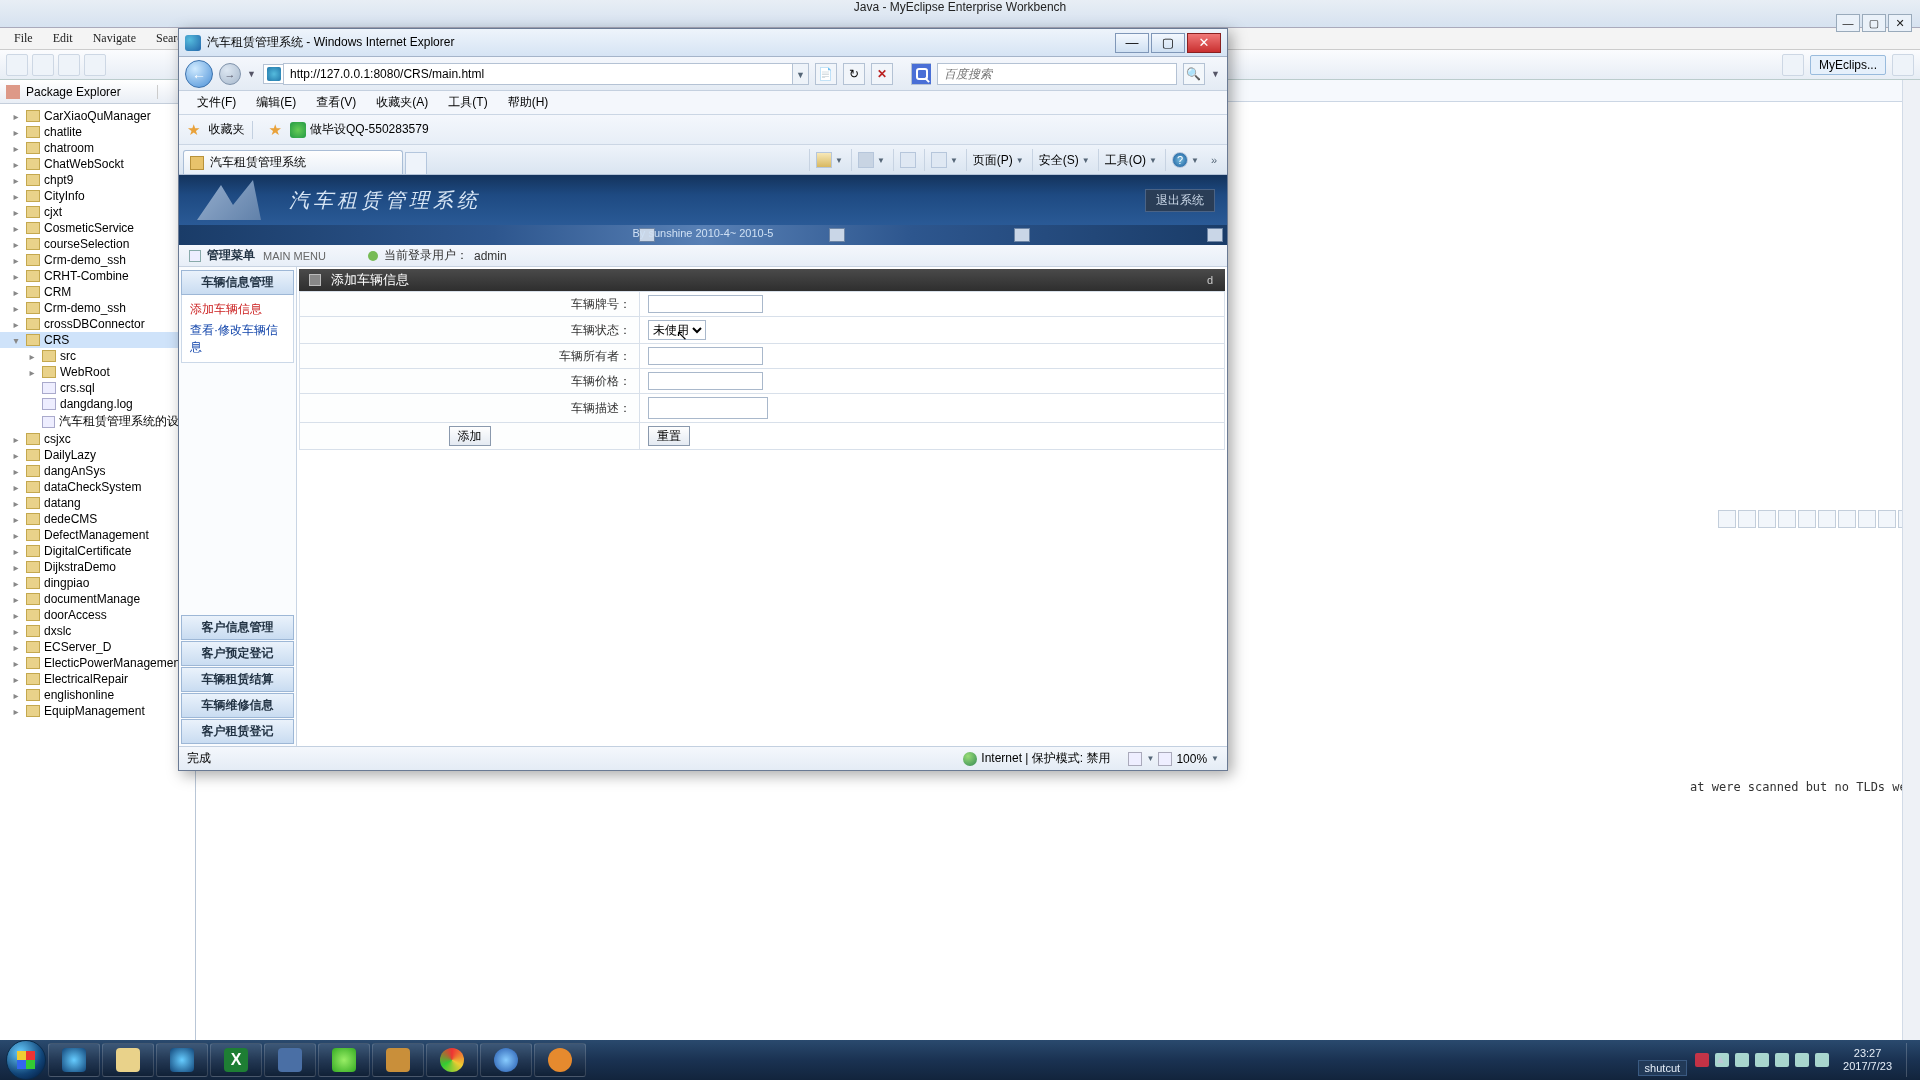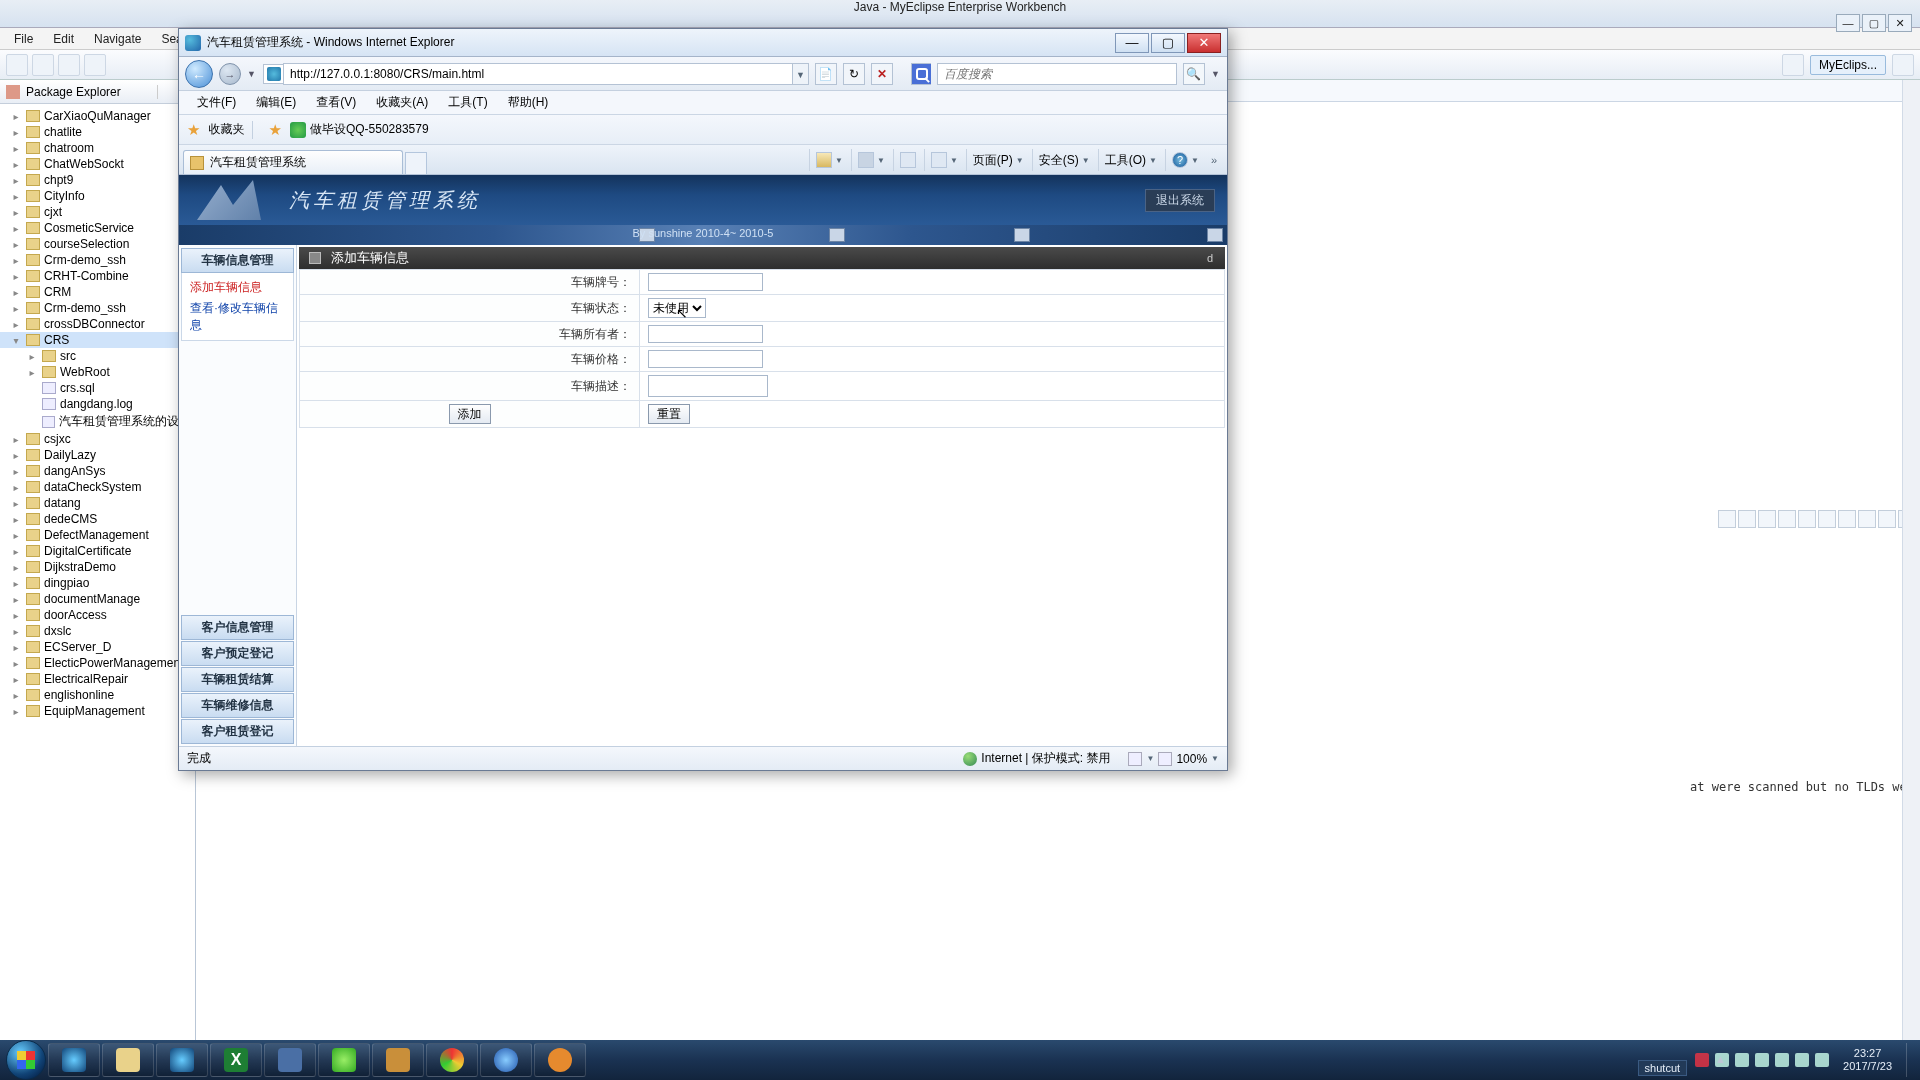--- a/index.html
+++ b/index.html
@@ -4,21 +4,21 @@
 <style>
 * { margin:0; padding:0; box-sizing:border-box; font-family:"Microsoft YaHei","SimSun",Tahoma,sans-serif; }
 body { background:#fff; width:1920px; height:1080px; overflow:hidden; position:relative; }
 
 
 .eclipse-title { height:28px; background:linear-gradient(#e8eef5,#d6e2f0); border-bottom:1px solid #aab; display:flex; align-items:center; padding:0 8px; font-size:12px; color:#222;flex-direction:column; }
 .eclipse-title .icon { width:16px; height:16px; background:#3a7; border-radius:3px; margin-right:6px; }
 .eclipse-title .wbtns { margin-left:auto; display:flex; gap:2px; }
 .eclipse-title .wbtns div { width:24px; height:18px; border:1px solid #9ab; background:#eaf1f9; font-size:11px; text-align:center; line-height:16px; }
 .eclipse-menu { height:22px; background:#f4f4f4; border-bottom:1px solid #ccc; display:flex; align-items:center; padding:0 6px; font-size:12px; color:#222; gap:4px; }
-.eclipse-menu span { padding:2px 8px; }
+.eclipse-menu span { padding:2px 8px;font-family:Liberation Serif, serif; }
 .eclipse-toolbar { height:30px; background:linear-gradient(#fbfcfe,#e7edf5); border-bottom:1px solid #bcc; display:flex; align-items:center; padding:0 6px; gap:4px; }
 .eclipse-toolbar .tbtn { width:22px; height:22px; background:#eef3f9; border:1px solid #cdd7e4; border-radius:2px; }
 .eclipse-toolbar .persp { margin-left:auto; display:flex; align-items:center; gap:6px; font-size:12px; }
 .eclipse-toolbar .persp .chip { border:1px solid #9bd; background:#e6f0fb; padding:2px 8px; border-radius:2px; }
 
 .ecl-body { display:flex; height:calc(100% - 80px - 40px); }
 .pkg-panel { width:196px; border-right:1px solid #b9c6d6; background:#fff; display:flex; flex-direction:column; }
 .pkg-head { height:24px; background:linear-gradient(#fff,#e9eef5); border-bottom:1px solid #c4cedb; display:flex; align-items:center; padding:0 6px; font-size:12px; gap:6px; }
 .pkg-head .picon { width:14px; height:14px; background:#d98; }
 .pkg-tree { flex:1; overflow:auto; font-size:12px; padding:4px 0; }
@@ -488,20 +488,29 @@
       <div class="logo-img"></div>
       <div class="btitle">汽车租赁管理系统</div>
       <div class="exit">退出系统</div>
     </div>
     <div class="subbar">
       <div class="chip" style="left:460px"></div>
       <div class="chip" style="left:650px"></div>
       <div class="chip" style="left:835px"></div>
       <div class="chip" style="right:4px"></div>
       <div class="txt">By sunshine 2010-4~ 2010-5</div>
+    </div>
+    <div class="infobar">
+      <div class="sq"></div>
+      <span class="lbl">管理菜单</span>
+      <span class="sub">MAIN MENU</span>
+      <div class="sep"></div>
+      <div class="dot"></div>
+      <span>当前登录用户：</span>
+      <span>admin</span>
     </div>
     <div class="content-row">
       <div class="side-menu">
         <div class="accordion-hdr">车辆信息管理</div>
         <div class="accordion-body">
           <div class="mitem active">添加车辆信息</div>
           <div class="mitem">查看·修改车辆信息</div>
         </div>
         <div class="side-spacer"></div>
         <div class="accordion-hdr">客户信息管理</div>

